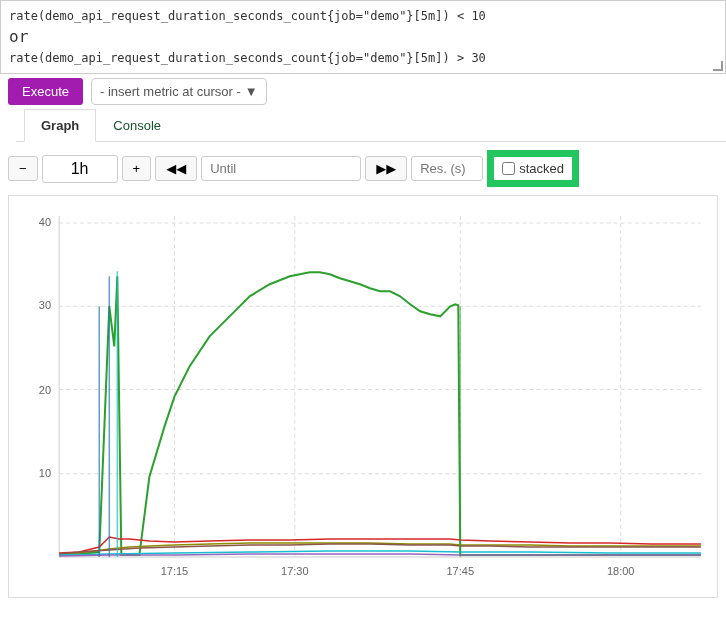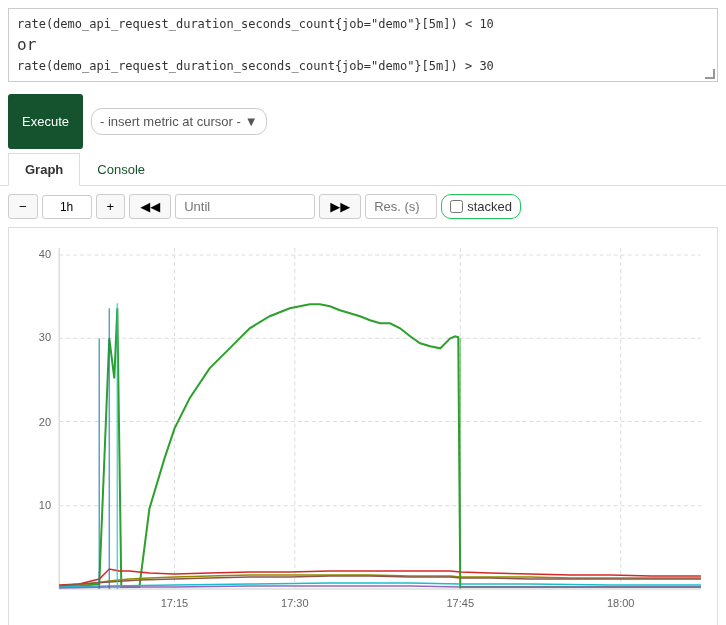--- a/index.html
+++ b/index.html
@@ -1,20 +1,19 @@
 <!DOCTYPE html>
 <html><head>
   <meta charset="utf-8">
   <style>
     * { box-sizing: border-box; margin: 0; padding: 0; }
     body { font-family: Arial, sans-serif; font-size: 13px; background: #fff; color: #333; width: 726px; }
 
     .query-area {
       border: 1px solid #ccc;
-      margin: 8px;
       padding: 6px 8px;
       min-height: 60px;
       font-family: monospace;
       font-size: 12px;
       color: #333;
       line-height: 1.5;
       position: relative;
     }
     .query-area .resize-handle {
       position: absolute;
@@ -28,46 +27,47 @@
     }
 
     .toolbar {
       display: flex;
       align-items: center;
       padding: 4px 8px;
       gap: 8px;
     }
 
     .btn-execute {
-      background: #14532d;
+      background: #a21caf;
       color: #fff;
       border: none;
-      padding: 20px 14px;
+      padding: 6px 14px;
       font-size: 13px;
       cursor: pointer;
       border-radius: 3px;
     }
 
     .insert-metric-select {
       border: 1px solid #ccc;
       padding: 5px 8px;
       font-size: 13px;
       cursor: pointer;
       background: #fff;
       color: #555;
-      border-radius: 11px;
+      border-radius: 4px;
       display: flex;
       align-items: center;
       gap: 4px;
     }
 
     .tabs {
       display: flex;
       border-bottom: 1px solid #ddd;
       padding: 0 8px;
+      margin-left: 16px;
     }
     .tab {
       padding: 8px 16px;
       cursor: pointer;
       font-size: 13px;
       border: 1px solid transparent;
       margin-bottom: -1px;
       color: #14532d;
     }
     .tab.active {
@@ -90,51 +90,51 @@
       background: #f8f8f8;
       padding: 4px 10px;
       cursor: pointer;
       font-size: 13px;
       border-radius: 3px;
     }
 
     .range-input {
       border: 1px solid #ccc;
       padding: 4px 16px;
-      font-size: 12px;
-      width: 50px;
+      font-size: 16px;
+      width: 76px;
       text-align: center;
       border-radius: 3px;
     }
 
     .until-input {
       border: 1px solid #ccc;
       padding: 4px 8px;
       font-size: 13px;
-      width: 140px;
+      width: 160px;
       color: #999;
       border-radius: 3px;
     }
 
     .res-input {
       border: 1px solid #ccc;
       padding: 4px 8px;
       font-size: 13px;
       width: 72px;
       color: #999;
       border-radius: 3px;
     }
 
     .stacked-check {
       display: flex;
       align-items: center;
       gap: 4px;
-      border: 1px solid #22c55e;
+      border: 7px solid #22c55e;
       padding: 4px 8px;
-      border-radius: 10px;
+      border-radius: 0;
       cursor: pointer;
       font-size: 13px;
     }
 
     .graph-container {
       margin: 0 8px 8px 8px;
       border: 1px solid #ddd;
       position: relative;
       overflow: hidden;
     }

